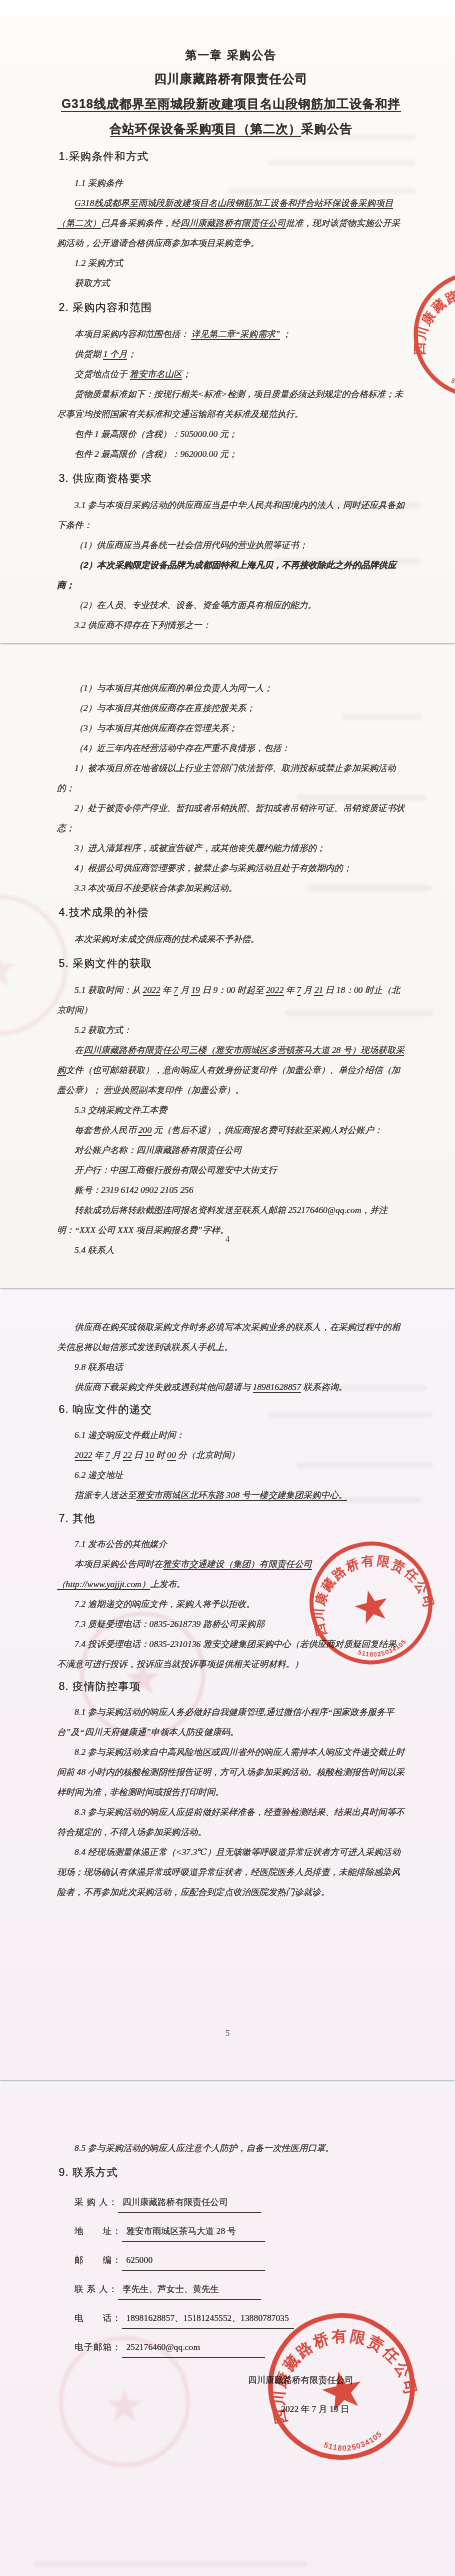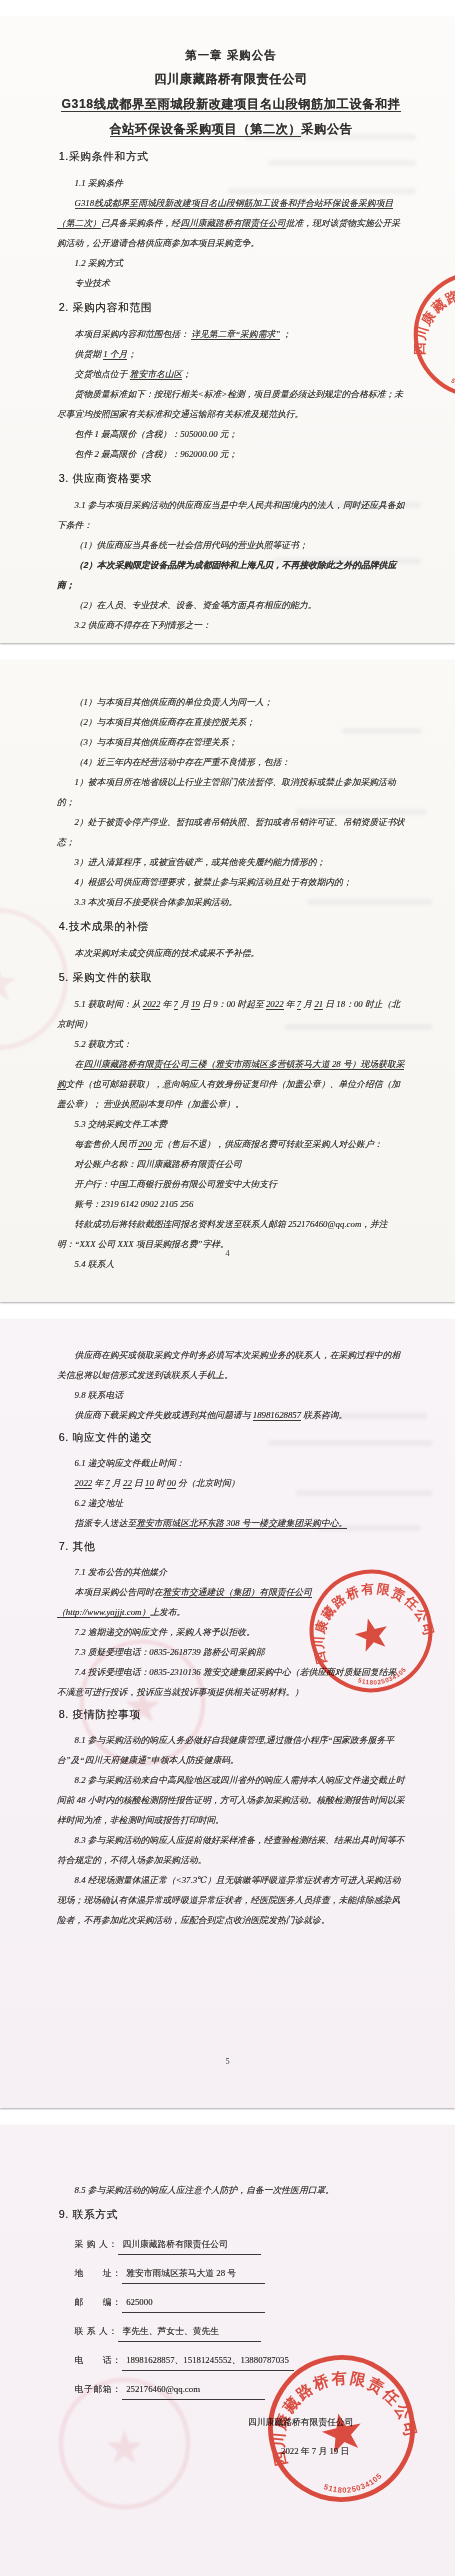--- a/index.html
+++ b/index.html
@@ -1,20 +1,20 @@
 <!DOCTYPE html>
 <html lang="zh" style="font-size:9px"><head>
 <meta charset="utf-8">
 <style>
   html,body{margin:0;padding:0;background:#ffffff;}
   body{width:455px;font-family:"Liberation Serif","DejaVu Serif",serif;color:#302e2b;}
   .doc{position:relative;width:455px;}
   .top-band{height:17px;background:#ffffff;}
   .page{width:455px;box-sizing:border-box;padding:0 50px 0 57px;position:relative;
-        overflow:hidden;margin-bottom:17px;box-shadow:0 0.6px 1.7px rgba(70,70,80,.45);}
+        overflow:hidden;margin-bottom:3px;box-shadow:0 0.6px 1.7px rgba(70,70,80,.45);}
   .page-1{height:626px;background:linear-gradient(180deg,#fcfbf9,#f8f7f4);}
   .page-2{height:642px;background:linear-gradient(180deg,#faf9f6,#f6f5f2);}
   .page-3{height:789px;background:linear-gradient(180deg,#f9f4f7,#f6f0f4);}
   .page-4{height:640px;background:linear-gradient(180deg,#f8f2f6,#f5eff3);margin-bottom:0;}
   .scan-bottom-edge{height:4.6px;background:#343b50;}
   .content{position:relative;z-index:2;}
   .page-1 .content{padding-top:26px;}
   .page-2 .content{padding-top:32px;}
   .page-3 .content{padding-top:26px;}
   .page-4 .content{padding-top:55px;}
@@ -70,21 +70,21 @@
     <div class="ghost" style="left:319px;top:485px;width:102px;"></div>
     <div class="ghost" style="left:273px;top:541px;width:148px;"></div>
     <div class="content">
         <div class="blk chapter">第一章 采购公告</div>
         <div class="blk title">四川康藏路桥有限责任公司</div>
         <div class="blk title"><span class="u">G318线成都界至雨城段新改建项目名山段钢筋加工设备和拌合站环保设备采购项目（第二次）</span><span>采购公告</span></div>
         <div class="blk h2">1.采购条件和方式</div>
         <div class="blk h3">1.1 采购条件</div>
         <div class="blk para"><span class="u">G318线成都界至雨城段新改建项目名山段钢筋加工设备和拌合站环保设备采购项目（第二次）</span><span>已具备采购条件，经</span><span class="u">四川康藏路桥有限责任公司</span><span>批准，现对该货物实施公开采购活动，公开邀请合格供应商参加本项目采购竞争。</span></div>
         <div class="blk h3">1.2 采购方式</div>
-        <div class="blk para">专业技术</div>
+        <div class="blk para">获取方式</div>
         <div class="blk h2">2. 采购内容和范围</div>
         <div class="blk para"><span>本项目采购内容和范围包括： </span><span class="u">详见第二章“采购需求”</span><span> ；</span></div>
         <div class="blk para"><span>供货期 </span><span class="u">1 个月</span><span>；</span></div>
         <div class="blk para"><span>交货地点位于 </span><span class="u">雅安市名山区</span><span>；</span></div>
         <div class="blk para">货物质量标准如下：按现行相关&lt;标准&gt;检测，项目质量必须达到规定的合格标准；未尽事宜均按照国家有关标准和交通运输部有关标准及规范执行。</div>
         <div class="blk para">包件 1 最高限价（含税）：505000.00 元；</div>
         <div class="blk para">包件 2 最高限价（含税）：962000.00 元；</div>
         <div class="blk h2">3. 供应商资格要求</div>
         <div class="blk para">3.1 参与本项目采购活动的供应商应当是中华人民共和国境内的法人，同时还应具备如下条件：</div>
         <div class="blk para">（1）供应商应当具备统一社会信用代码的营业执照等证书；</div>

